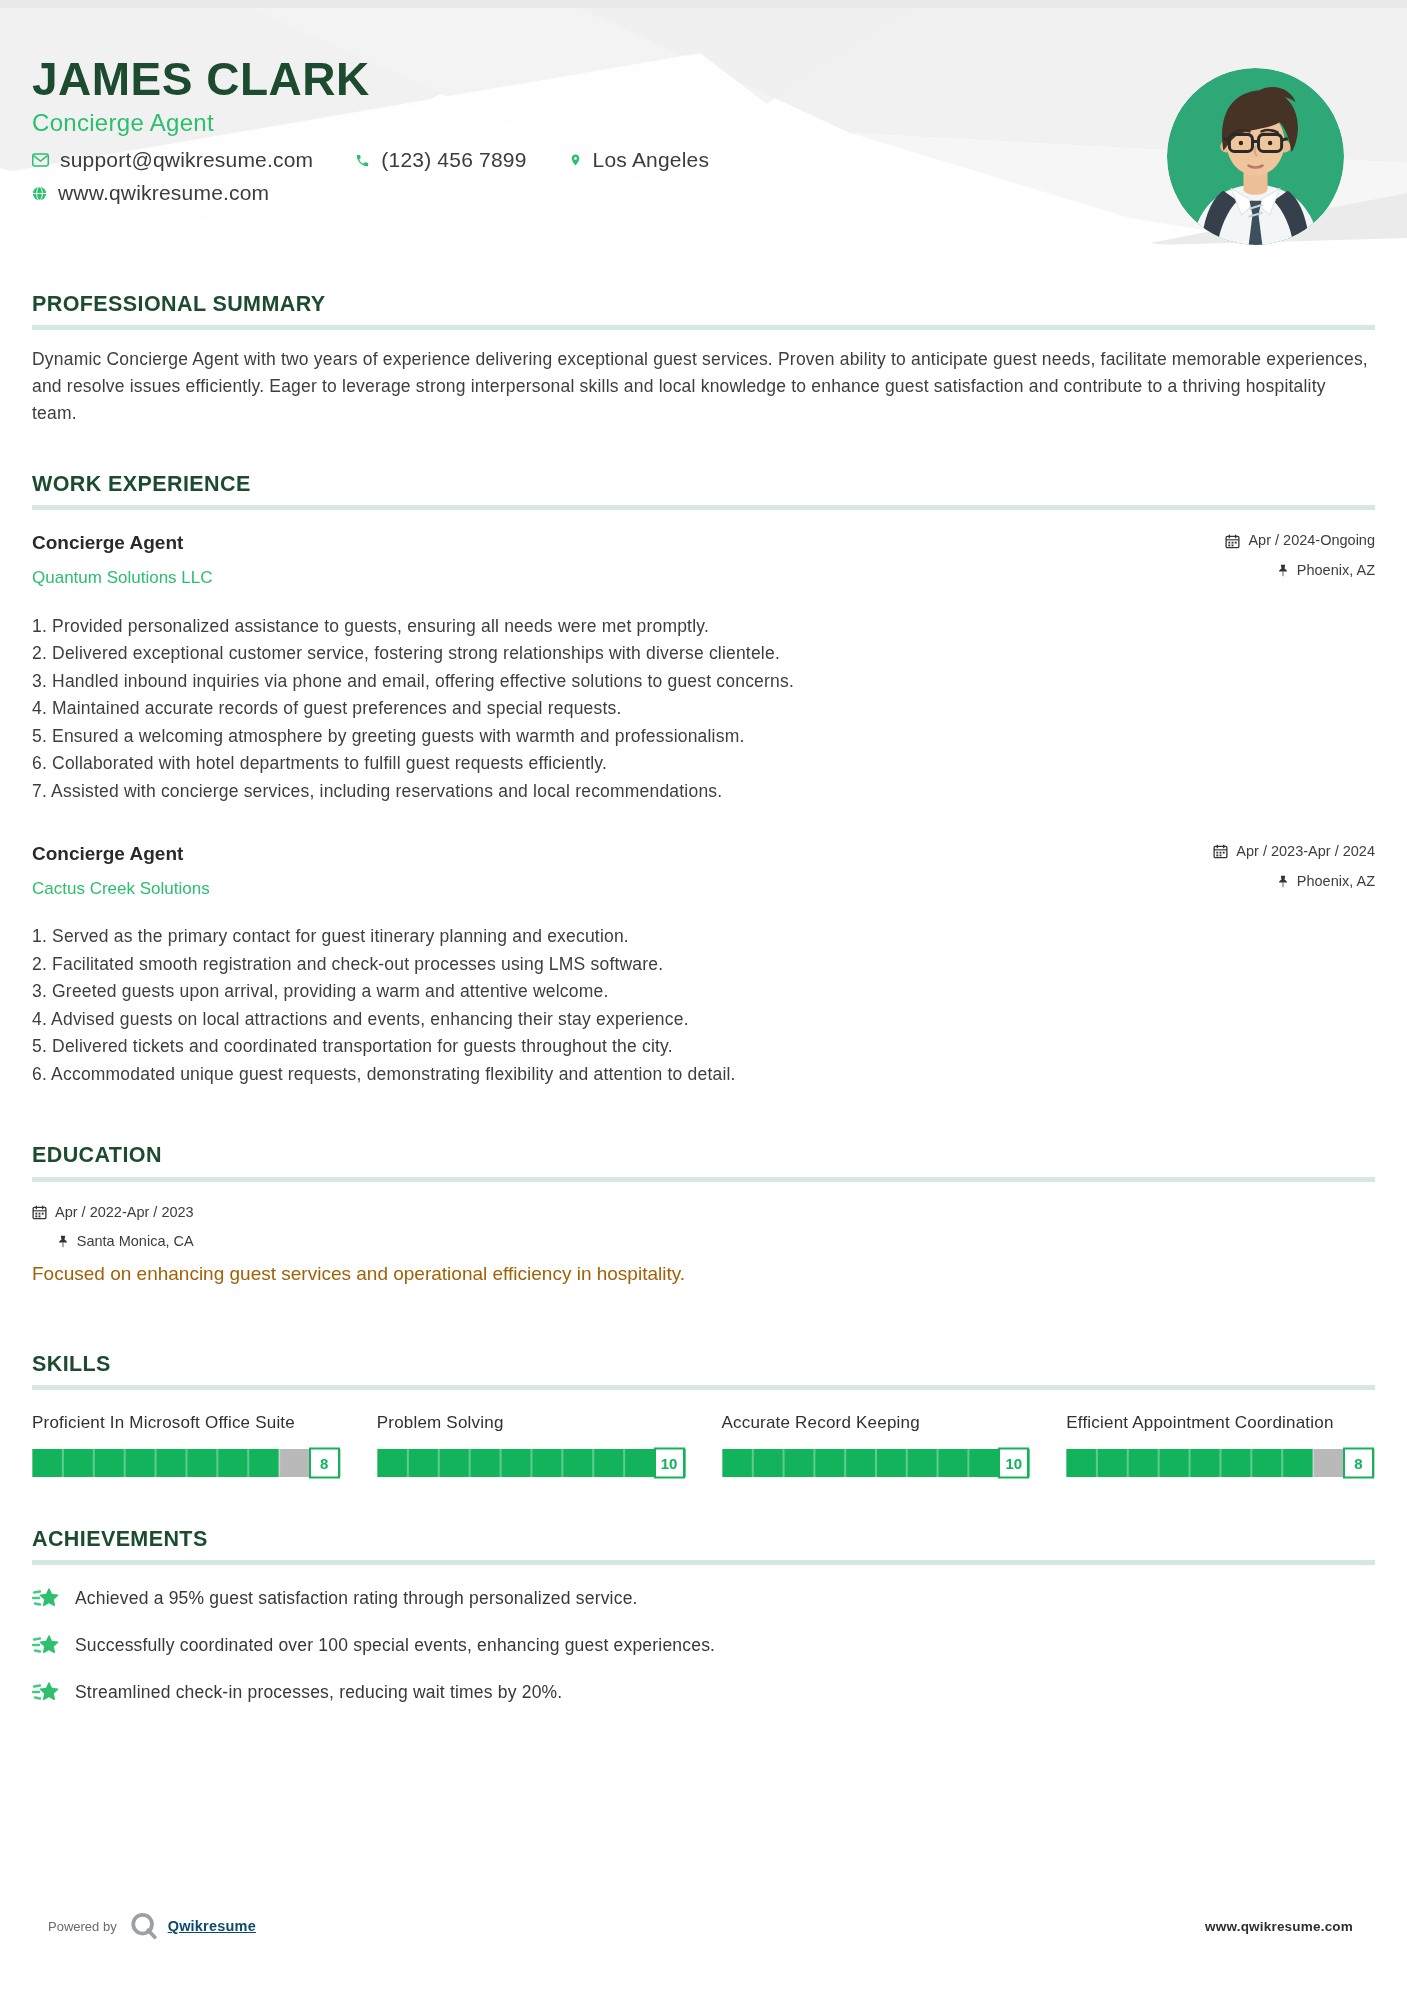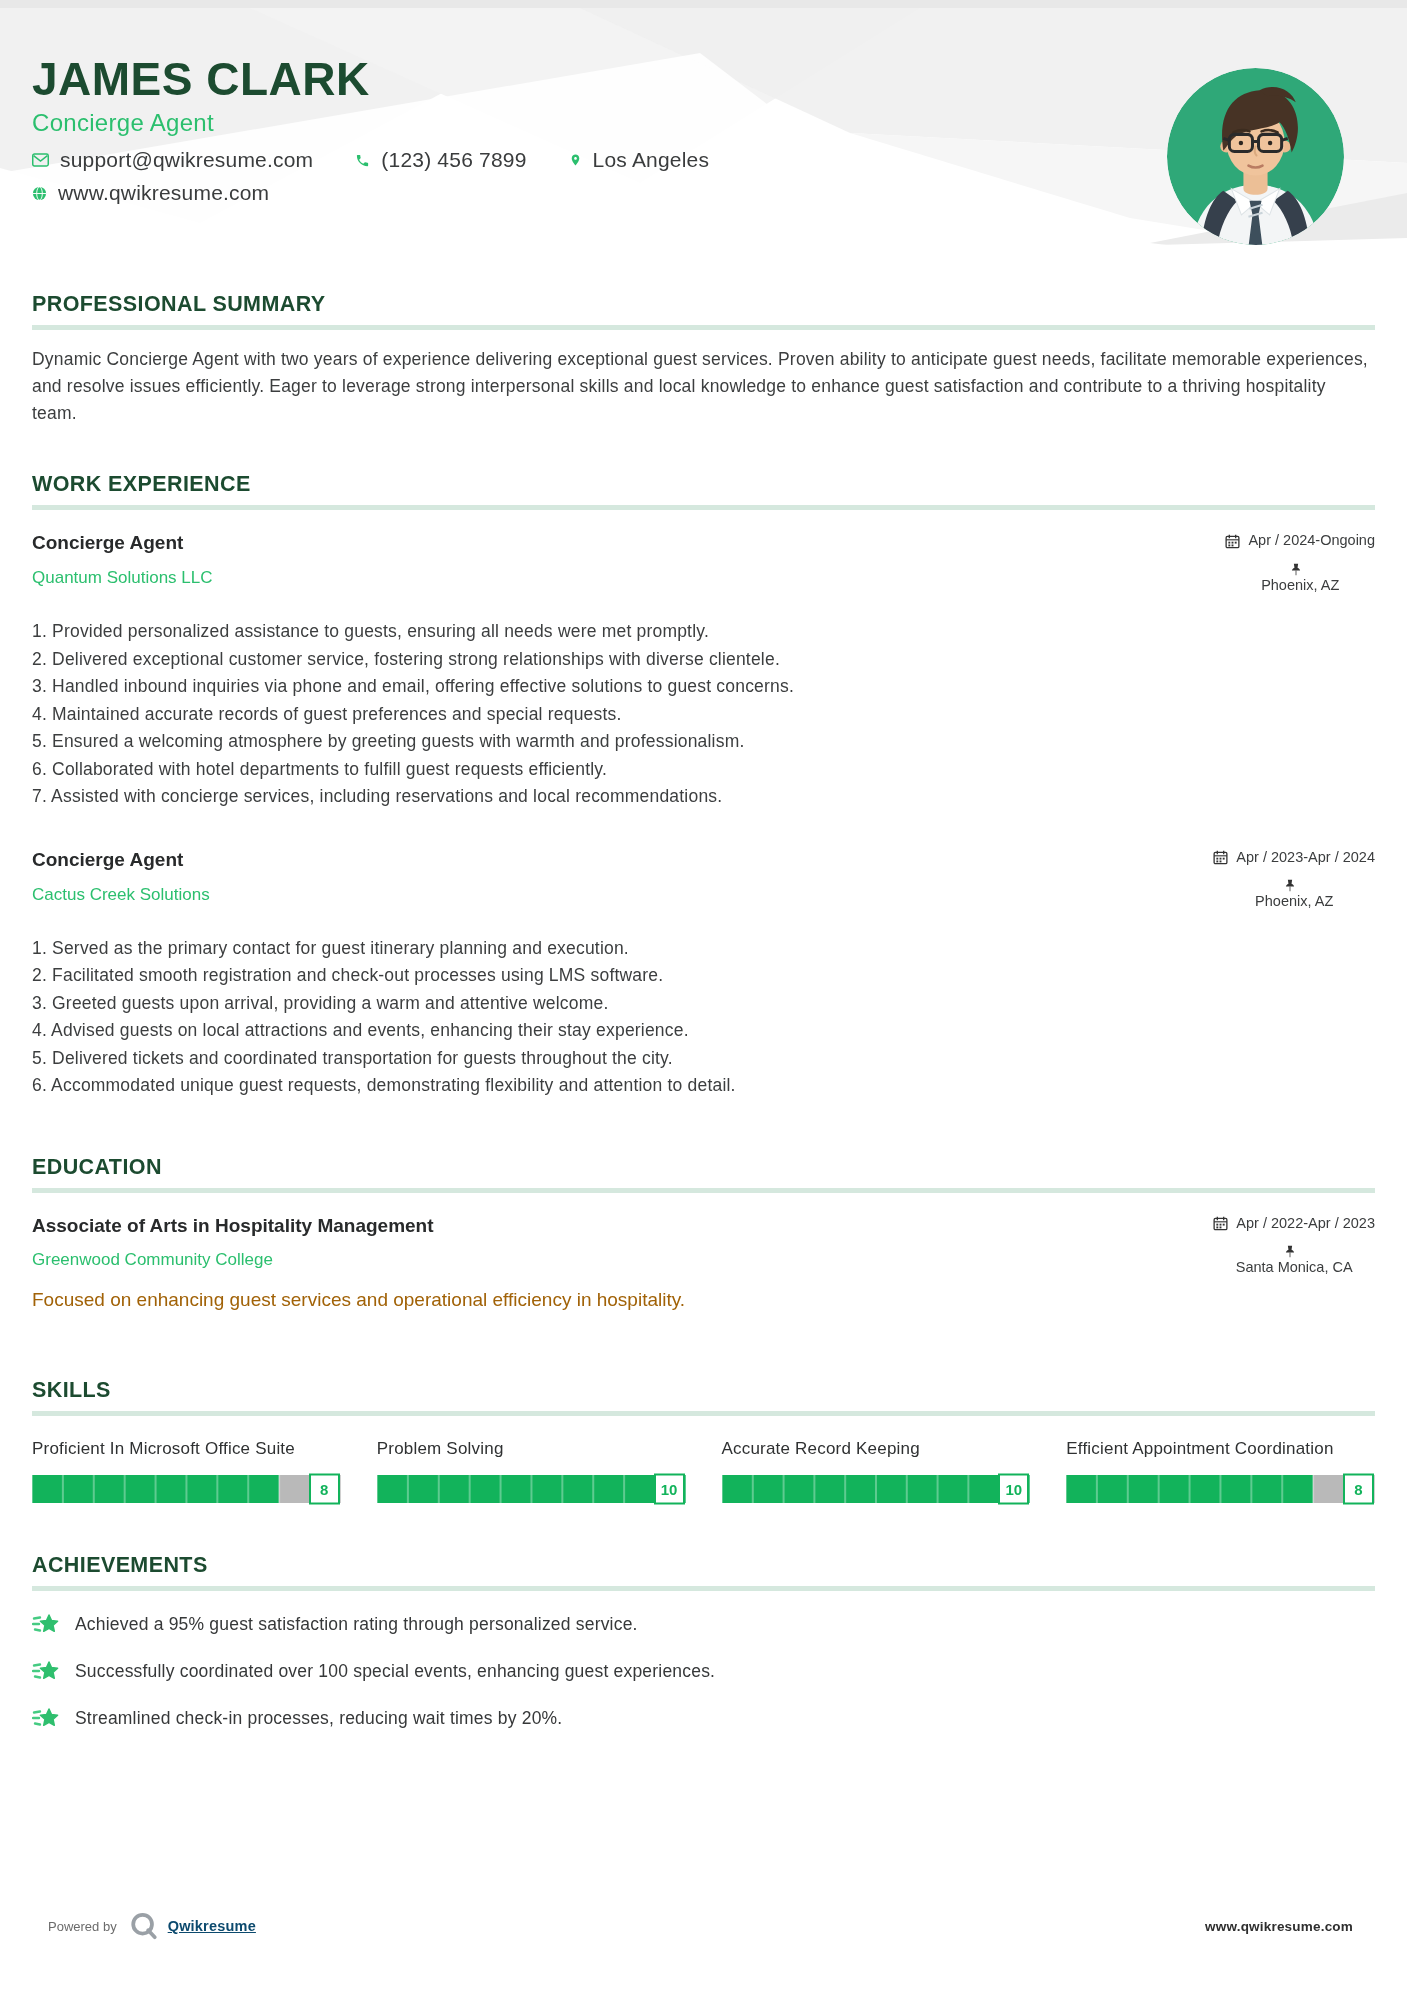--- a/index.html
+++ b/index.html
@@ -46,21 +46,21 @@
   .summary-text { margin-top:16px; font-size:17.5px; line-height:27px; letter-spacing:.2px; color:#3c3e3f; }
 
   .exp-sec { margin-top:45px; }
   .job { margin-top:22px; }
   .job + .job { margin-top:38px; }
   .job-head { display:flex; justify-content:space-between; align-items:flex-start; }
   .jtitle { font-size:19px; font-weight:700; color:#282a2b; line-height:1.15; }
   .jcompany { margin-top:14px; font-size:17px; font-weight:500; color:var(--accent-green,#2BBF6E); line-height:1.2; }
   .job-meta { text-align:right; }
   .meta-row { display:flex; justify-content:flex-end; align-items:center; font-size:14.5px; color:#3b3d3e; line-height:1.2; }
-  .meta-row + .meta-row { margin-top:12px;flex-direction:column; }
+  .meta-row + .meta-row { margin-top:12px; }
   .meta-row .micon { display:flex; align-items:center; margin-right:8px; }
   ol.bullets { margin-top:24px; list-style:none; counter-reset:n; }
   ol.bullets li { counter-increment:n; font-size:17.5px; line-height:27.5px; letter-spacing:.2px; color:#3c3e3f; }
   ol.bullets li::before { content:counter(n) ". "; }
 
   .edu-sec { margin-top:55px; }
   .edu-block { margin-top:22px; }
   .edu-desc { margin-top:12px; font-size:19px; line-height:1.3; color:#a16207; }
 
   .skills-sec { margin-top:65px; }
@@ -295,24 +295,20 @@
         <li>Accommodated unique guest requests, demonstrating flexibility and attention to detail.</li>
       </ol>
     </div>
   </section>
 
   <section class="edu-sec">
     <h2 class="sec-heading">EDUCATION</h2>
     <div class="rule"></div>
     <div class="edu-block">
       <div class="job-head">
-        <div>
-          <div class="jtitle">Associate of Arts in Hospitality Management</div>
-          <div class="jcompany">Greenwood Community College</div>
-        </div>
         <div class="job-meta">
           <div class="meta-row">
             <span class="micon">
               <svg width="15" height="15" viewBox="0 0 16 16">
                   <rect x="1.2" y="2.6" width="13.6" height="12" rx="1.4" fill="none" stroke="#333333" stroke-width="1.4"></rect>
                   <line x1="4.6" y1="0.8" x2="4.6" y2="4.4" stroke="#333333" stroke-width="1.4"></line>
                   <line x1="11.4" y1="0.8" x2="11.4" y2="4.4" stroke="#333333" stroke-width="1.4"></line>
                   <line x1="1.2" y1="6.2" x2="14.8" y2="6.2" stroke="#333333" stroke-width="1.2"></line>
                   <rect x="3.6" y="8.2" width="2" height="2" fill="#333333"></rect>
                   <rect x="7" y="8.2" width="2" height="2" fill="#333333"></rect>

